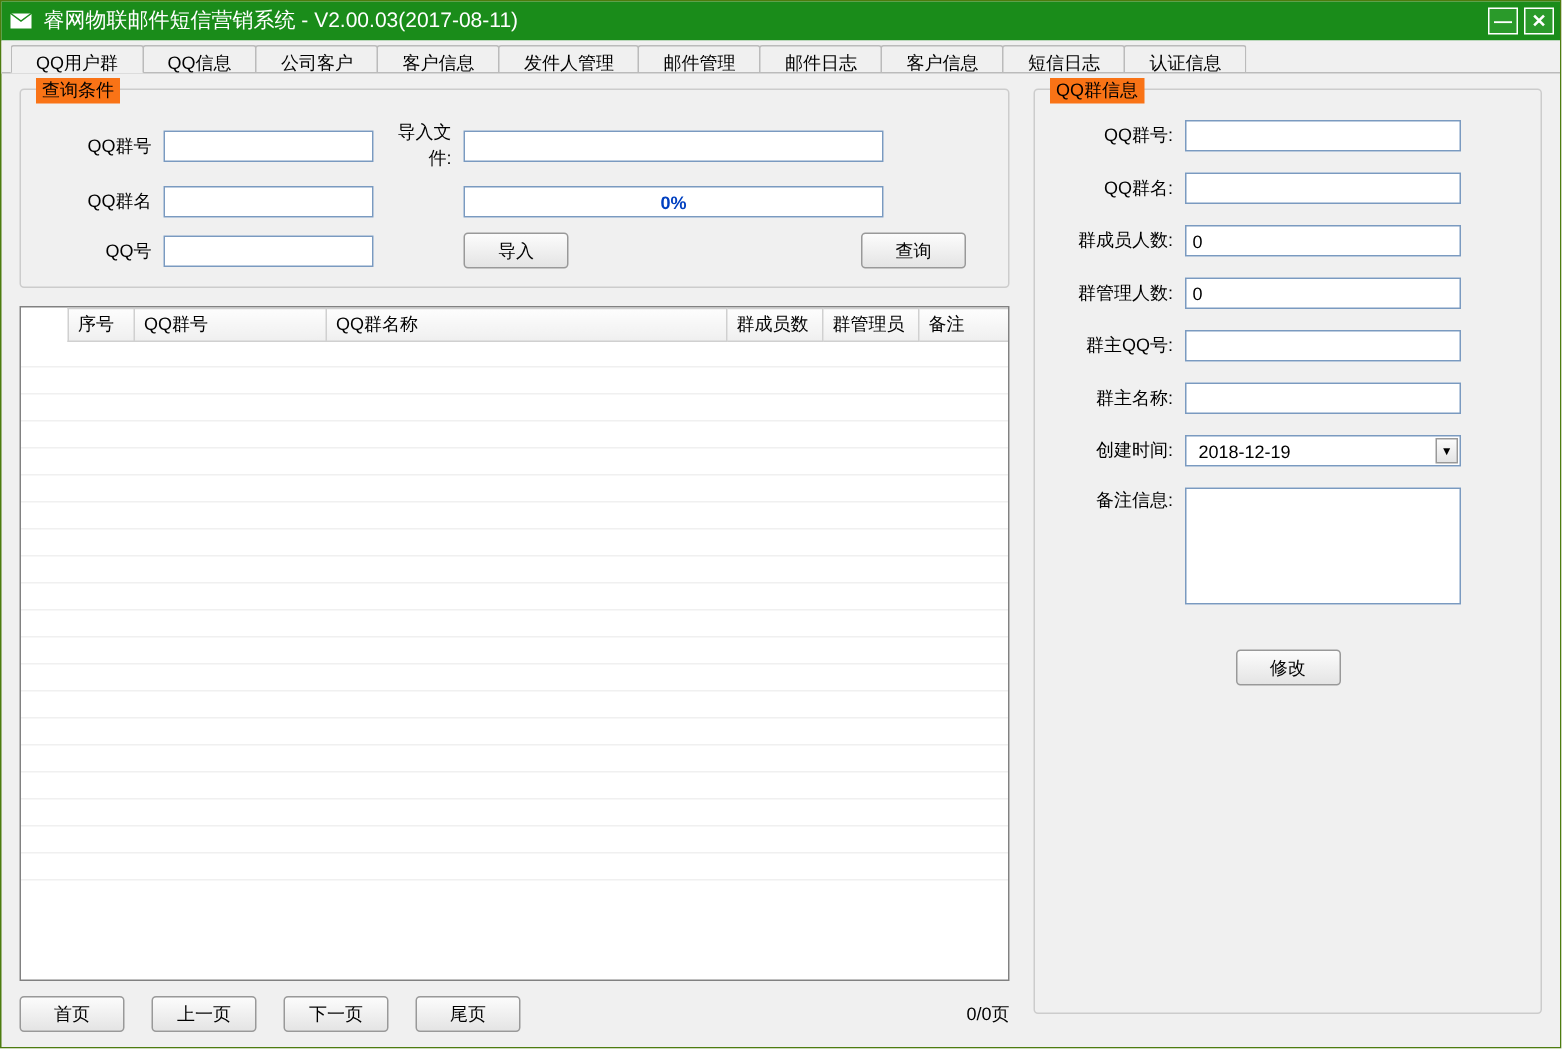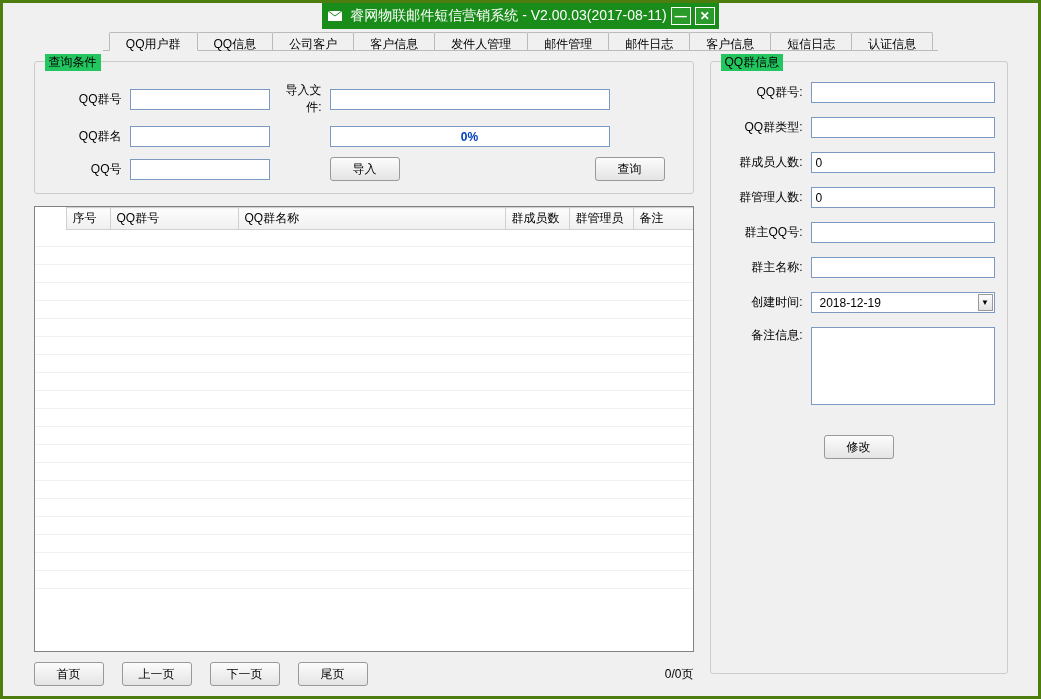--- a/index.html
+++ b/index.html
@@ -7,25 +7,24 @@
     font-family: "Microsoft YaHei", "SimSun", Arial, sans-serif;
     font-size: 12px;
     background: #fff;
     width: 1041px;
     height: 699px;
     overflow: hidden;
   }
   .window {
     width: 1041px;
     height: 699px;
-    border: 3px solid #4d7c0f;
+    border: 1px solid #4d7c0f;
     background: #f0f0f0;
     display: flex;
     flex-direction: column;
-    align-items: center;
   }
   .title-bar {
     height: 26px;
     background: #1a8c1a;
     color: #fff;
     display: flex;
     align-items: center;
     padding: 0 4px;
     font-size: 14px;
   }
@@ -98,21 +97,21 @@
     border-radius: 3px;
     position: relative;
     padding: 20px 12px 12px 12px;
     margin-bottom: 12px;
     background: #f0f0f0;
   }
   .fieldset .legend {
     position: absolute;
     top: -8px;
     left: 10px;
-    background: #22c55e;
+    background: #f97316;
     padding: 0 4px;
     font-size: 12px;
   }
   .form-row {
     display: flex;
     align-items: center;
     margin-bottom: 10px;
     gap: 8px;
   }
   .form-label {
@@ -364,21 +363,21 @@
 
     <div class="right-col">
       <div class="fieldset info-form" style="flex:1">
         <div class="legend">QQ群信息</div>
 
         <div class="form-row">
           <div class="info-label">QQ群号:</div>
           <input class="form-input inp-right" value="" style="">
         </div>
         <div class="form-row">
-          <div class="info-label">QQ群类型:</div>
+          <div class="info-label">QQ群名:</div>
           <input class="form-input inp-right" value="" style="">
         </div>
         <div class="form-row">
           <div class="info-label">群成员人数:</div>
           <input class="form-input inp-right" value="0" style="">
         </div>
         <div class="form-row">
           <div class="info-label">群管理人数:</div>
           <input class="form-input inp-right" value="0" style="">
         </div>

